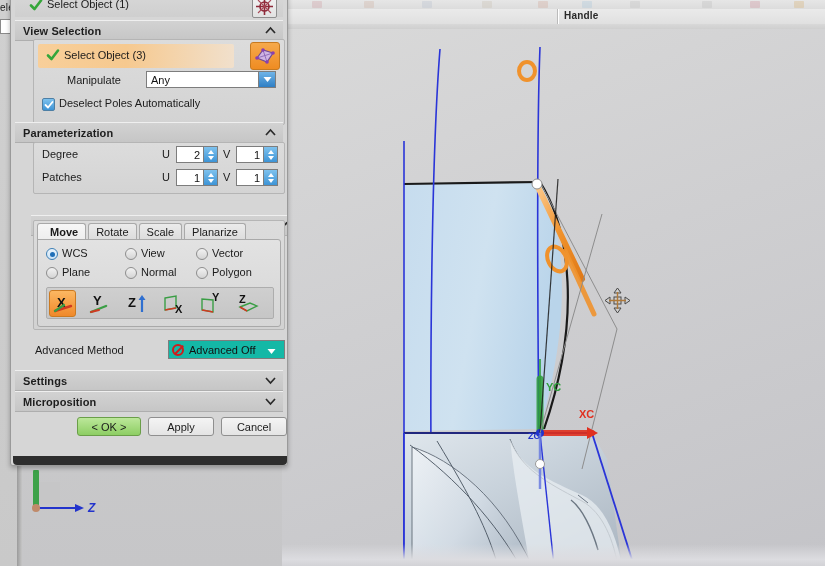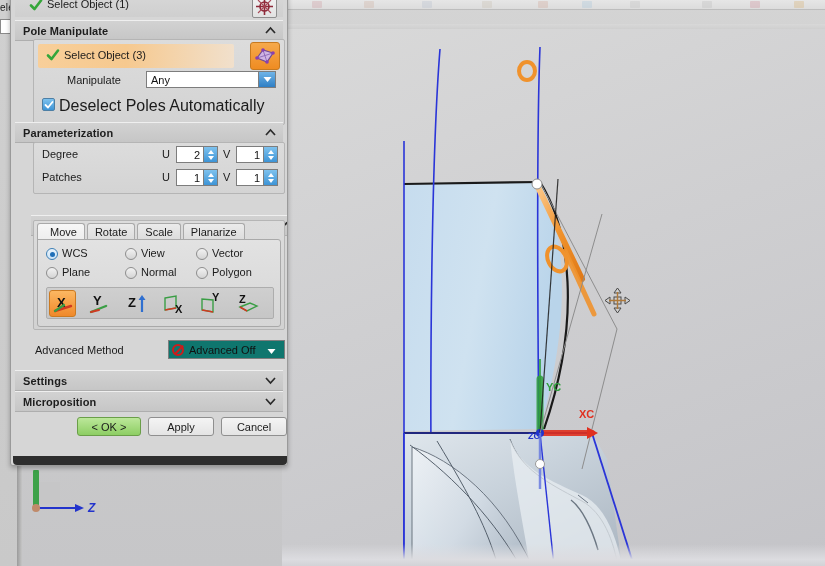--- a/index.html
+++ b/index.html
@@ -176,21 +176,21 @@
     border-left: 1px solid #7d7d7d;
     display: flex; align-items: center; justify-content: center;
   }
   .cb {
     position: absolute; width: 13px; height: 13px;
     background: linear-gradient(180deg,#7ec2ee 0%,#3d94d6 100%);
     border: 1px solid #4d7fa5; border-radius: 2px;
     box-sizing: border-box;
     display:flex; align-items:center; justify-content:center;
   }
-  .cb-label { position: absolute; font-size: 16px; color: #1b1b1b; }
+  .cb-label { position: absolute; font-size: 11px; color: #1b1b1b; }
 
   
   .param-body {
     position: absolute; left: 22px; top: 155px; width: 252px; height: 52px;
     background: linear-gradient(180deg,#dcdcdc 0%,#d4d4d4 100%);
     border: 1px solid #b5b5b5; border-radius: 2px;
     box-sizing: border-box;
   }
   .spin {
     position: absolute; width: 42px; height: 17px;
@@ -225,21 +225,21 @@
     height: 17px; padding: 0 7px;
     font-size: 11px; color: #1b1b1b;
     display: flex; align-items: center;
     background: linear-gradient(180deg,#ebebeb 0%,#dcdcdc 100%);
     border: 1px solid #a9a9a9; border-bottom: none;
     border-radius: 3px 3px 0 0;
     box-sizing: border-box;
   }
   .tab.active {
     background: linear-gradient(180deg,#f7f7f7 0%,#ededed 100%);
-    font-weight: normal;
+    font-weight: bold;
     padding-left: 12px;
   }
   .tabpanel {
     position: absolute; left: 3px; top: 18px; width: 244px; height: 88px;
     background: linear-gradient(180deg,#e2e2e2 0%,#d6d6d6 100%);
     border: 1px solid #a9a9a9; border-radius: 0 3px 3px 3px;
     box-sizing: border-box;
   }
   .radio {
     position: absolute; width: 12px; height: 12px; border-radius: 50%;
@@ -269,21 +269,21 @@
   }
   .axbtn.sel {
     background: linear-gradient(180deg,#fcb762 0%,#f0892a 100%);
     border: 1px solid #cb7a22;
   }
 
   
   .adv-row { position: absolute; left: 22px; top: 352px; width: 252px; height: 22px; }
   .adv-combo {
     position: absolute; right: 0px; top: 1px; width: 117px; height: 19px;
-    background: #0f766e; border: 1px solid #7d7d7d;
+    background: #14b8a6; border: 1px solid #7d7d7d;
     box-sizing: border-box; display: flex; align-items: center;
   }
   .no-sign {
     width: 12px; height: 12px; margin-left: 3px;
     border: 2px solid #d01b1b; border-radius: 50%;
     box-sizing: border-box; position: relative; flex: none;
   }
   .no-sign::after {
     content: ""; position: absolute; left: -1px; top: 3px;
     width: 12px; height: 2px; background: #d01b1b;
@@ -331,20 +331,24 @@
     <div class="tb-ico" style="left:140px;background:#b5c0cf;"></div>
     <div class="tb-ico" style="left:200px;background:#c8c0b0;"></div>
     <div class="tb-ico" style="left:256px;background:#d0a898;"></div>
     <div class="tb-ico" style="left:300px;background:#a8c4da;"></div>
     <div class="tb-ico" style="left:348px;background:#c0c0c0;"></div>
     <div class="tb-ico" style="left:420px;background:#bdbdbd;"></div>
     <div class="tb-ico" style="left:468px;background:#cf8f9a;"></div>
     <div class="tb-ico" style="left:512px;background:#d8b070;"></div>
   </div>
 
+  <div class="title-strip">
+    <div class="vsep"></div>
+    <div class="handle-label">Handle</div>
+  </div>
   <div class="strip-below"></div>
 
   <div class="viewport">
     <svg class="vp-svg" width="543" height="537">
       <defs>
         <linearGradient id="surfGrad" x1="0" y1="0" x2="1" y2="0.3">
           <stop offset="0%" stop-color="#c6dcee"></stop>
           <stop offset="55%" stop-color="#cfe2f0"></stop>
           <stop offset="100%" stop-color="#b9d4ea"></stop>
         </linearGradient>
@@ -465,21 +469,21 @@
       <span class="sel-btn">
         <svg width="23" height="21" viewBox="0 0 23 21">
           <path d="M11.5,2 L11.5,19 M3,10.5 L20,10.5" stroke="#8e2a3a" stroke-width="1.6"></path>
           <circle cx="11.5" cy="10.5" r="4.5" fill="none" stroke="#8e2a3a" stroke-width="1.6"></circle>
           <path d="M5,4 L18,17 M18,4 L5,17" stroke="#a84a58" stroke-width="1.1"></path>
         </svg>
       </span>
     </div>
 
     <div class="group-head" style="position:absolute;left:4px;top:33px;width:268px;margin:0;">
-      <span class="gh-label">Pole Manipulate</span>
+      <span class="gh-label">View Selection</span>
       <span class="chev">
         <svg width="13" height="13" viewBox="0 0 13 13">
           <path d="M2,9 L6.5,4 L11,9" stroke="#2b2b2b" stroke-width="1.7" fill="none"></path>
         </svg>
       </span>
     </div>
 
     <div class="pole-panel">
       <div class="sel-row-2">
         <span class="check-green">

